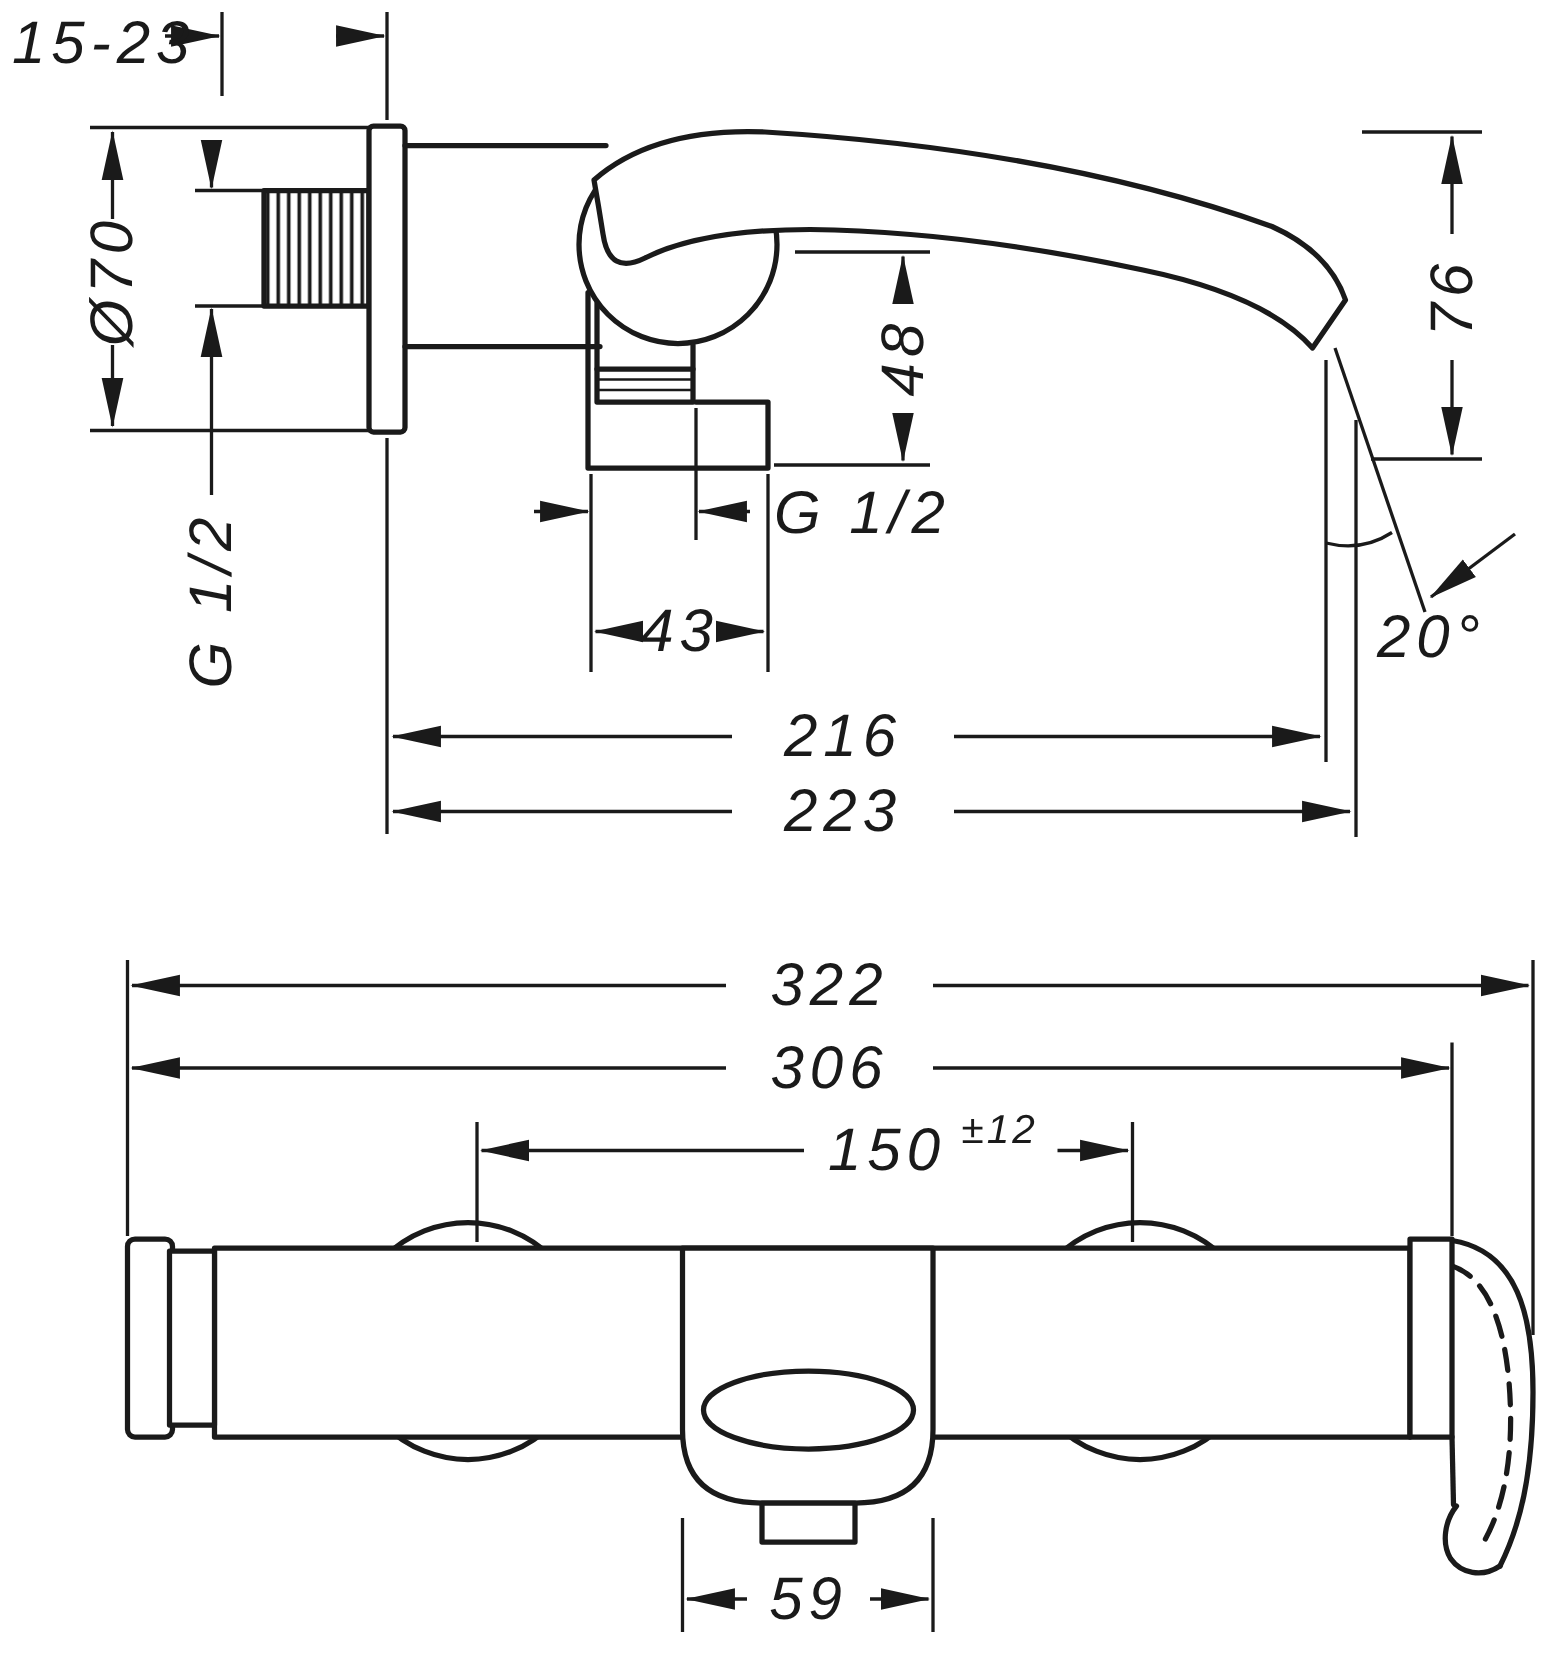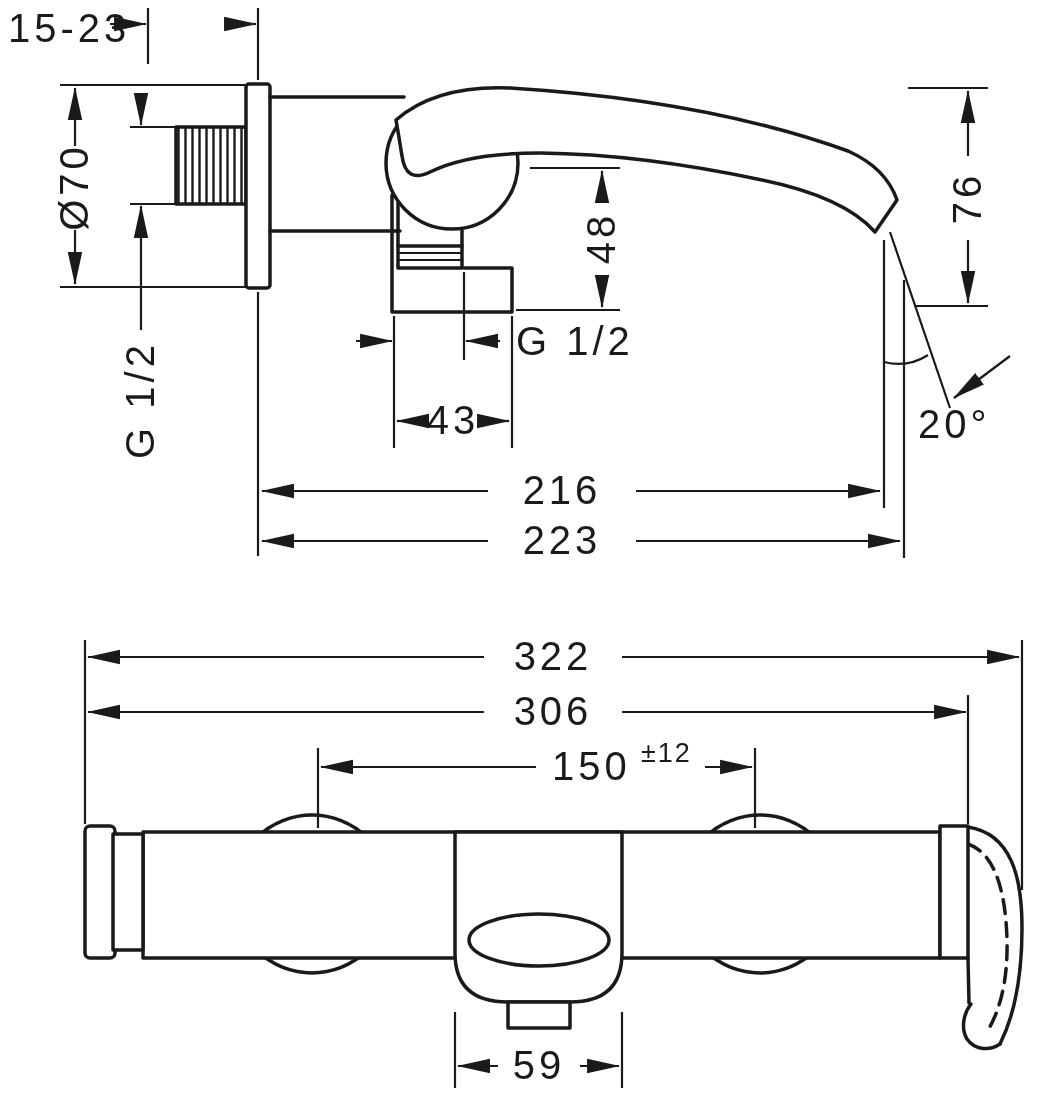--- a/index.html
+++ b/index.html
@@ -1,17 +1,17 @@
 <!DOCTYPE html>
 <html style="--line: #1a1a1a; --bg: #ffffff;"><head>
 <meta charset="utf-8">
 <style>
   :root { --line:#1a1a1a; --bg:#ffffff; }
   html,body{margin:0;padding:0;background:var(--bg);}
-  .stage{width:1040px;height:1107px;background:var(--bg);position:relative;overflow:hidden;}
+  .stage{width:1040px;height:1107px;background:var(--bg);position:relative;overflow:hidden;font-style:italic;}
   svg{display:block;}
   .obj{fill:none;stroke:var(--line);stroke-width:3.5;stroke-linecap:round;stroke-linejoin:round;}
   .objfill{fill:var(--bg);stroke:var(--line);stroke-width:3.5;stroke-linejoin:round;}
   .dim{fill:none;stroke:var(--line);stroke-width:2.2;}
   .thin{fill:none;stroke:var(--line);stroke-width:1.8;}
   .dash{stroke-dasharray:14 9;}
   .lbl{font-family:"Liberation Sans",sans-serif;font-size:40px;letter-spacing:4px;fill:var(--line);}
   .lbl-sm{font-family:"Liberation Sans",sans-serif;font-size:27px;letter-spacing:2px;fill:var(--line);}
   .arrowhead{fill:var(--line);}
 </style>

